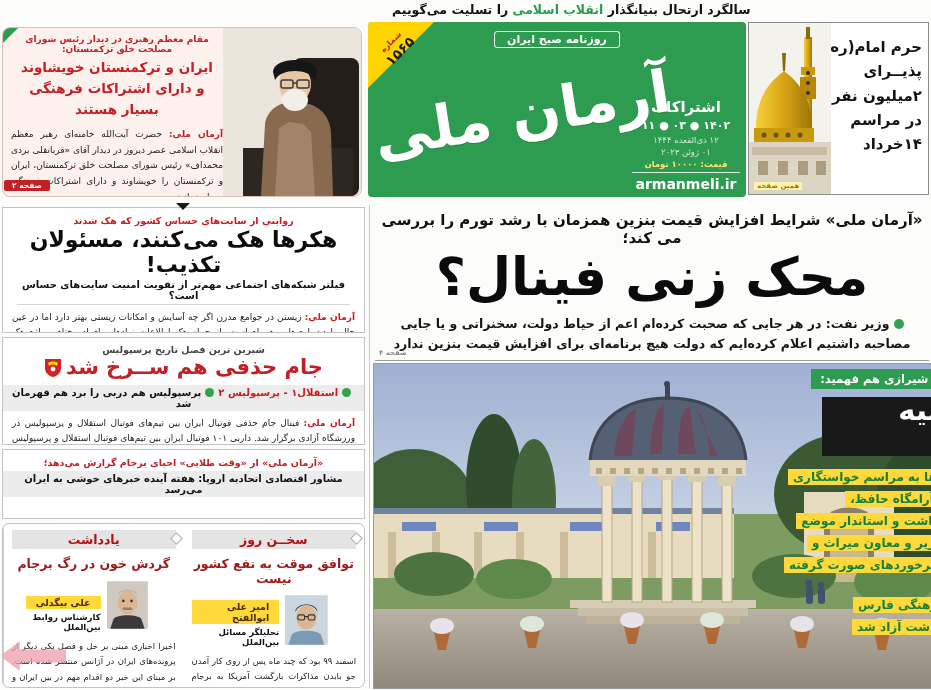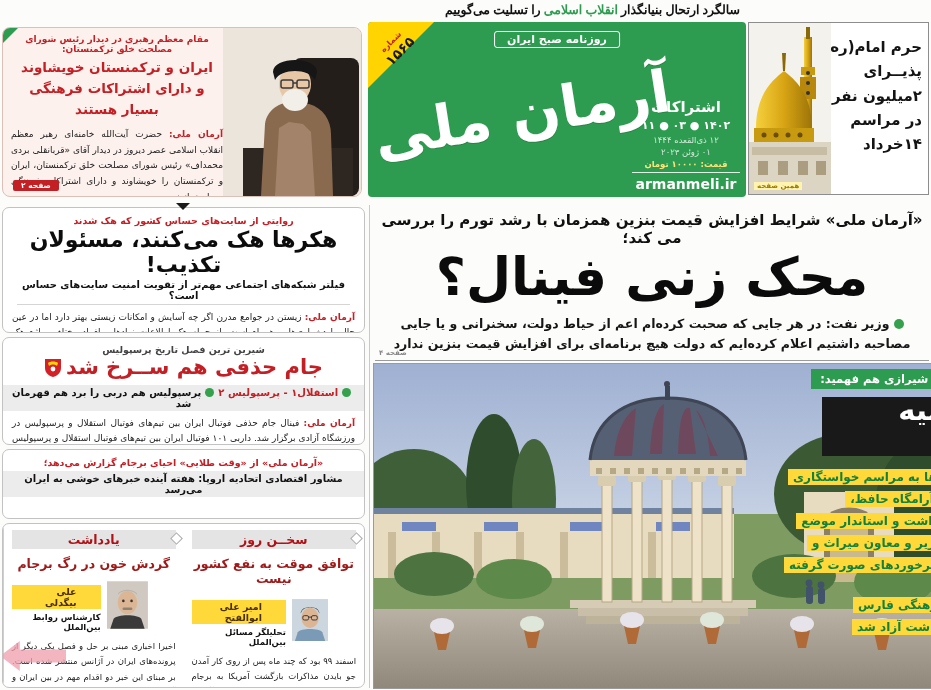--- a/index.html
+++ b/index.html
@@ -1,21 +1,21 @@
 <!DOCTYPE html>
 <html lang="fa" dir="rtl"><head>
 <meta charset="utf-8">
 <style>
   * { margin:0; padding:0; box-sizing:border-box; }
   html,body { background:#e9e9e5; }
   body { font-family:"DejaVu Sans", sans-serif; }
   #page { position:relative; width:931px; height:690px; background:#fcfcfa; margin:0 auto; overflow:hidden; direction:rtl; }
 
   
-  .condolence { position:absolute; left:376px; top:2px; width:364px; text-align:right; font-size:12.5px; font-weight:bold; color:#111;font-family:Liberation Serif, serif; }
+  .condolence { position:absolute; left:392px; top:2px; width:364px; text-align:left; font-size:12.5px; font-weight:bold; color:#111; }
   .condolence .green { color:#2d9c50; }
 
   
   .masthead { position:absolute; left:368px; top:22px; width:378px; height:175px; background:#2d9c50; border-radius:4px; overflow:hidden; }
   .issue-tri { position:absolute; left:0; top:0; width:0; height:0; border-top:66px solid #ffd400; border-right:66px solid transparent; }
   .issue-txt { position:absolute; left:-2px; top:14px; width:62px; text-align:center; transform:rotate(-45deg); line-height:1.1; }
   .issue-txt .lbl { display:block; font-size:8px; font-weight:bold; color:#c32026; }
   .issue-txt .num { display:block; font-size:14px; font-weight:bold; color:#1a1a1a; }
   .tagline { position:absolute; top:9px; left:50%; transform:translateX(-50%); border:1px solid #fff; border-radius:3px; padding:1px 12px; color:#fff; font-size:11px; font-weight:bold; white-space:nowrap; }
   .logo { position:absolute; left:4px; top:58px; width:300px; text-align:center; transform:rotate(-9deg); color:#fff; font-size:58px; font-weight:bold; white-space:nowrap; text-shadow:0 1px 0 rgba(0,0,0,.15); }
@@ -35,35 +35,35 @@
 
   
   .leader { position:absolute; left:2px; top:27px; width:360px; height:170px; background:#fcf1ed; border:1px solid #dcc0b8; border-radius:8px; overflow:hidden; }
   .leader .fold { position:absolute; left:0; top:0; width:0; height:0; border-top:15px solid #2d9c50; border-right:15px solid transparent; }
   .leader-photo { position:absolute; right:0; top:0; width:138px; height:100%; }
   .leader-content { position:absolute; right:138px; left:8px; top:6px; bottom:6px; text-align:center; }
   .leader-kicker { font-size:9px; font-weight:bold; color:#c32026; margin-bottom:3px; }
   .leader-head { font-size:13.5px; font-weight:bold; color:#c32026; line-height:1.55; }
   .leader-body { margin-top:7px; font-size:9px; line-height:1.75; text-align:justify; color:#222; }
   .lead-red { color:#c32026; font-weight:bold; }
-  .page-tag { position:absolute; left:10px; bottom:5px; background:#c32026; color:#fff; font-size:7.5px; font-weight:bold; padding:1px 8px; border-radius:2px; }
+  .page-tag { position:absolute; left:1px; bottom:5px; background:#c32026; color:#fff; font-size:7.5px; font-weight:bold; padding:1px 8px; border-radius:2px; }
 
   
   .vdiv { position:absolute; left:369px; top:205px; width:1px; height:483px; background:#c9c9c9; }
 
   
   .benzine { position:absolute; left:375px; top:203px; width:554px; height:158px; text-align:center; border-bottom:1px solid #9a9a9a; }
   .benzine-kicker { margin-top:8px; font-size:15px; font-weight:bold; color:#101010; }
   .benzine-head { margin-top:2px; font-size:52px; font-weight:bold; color:#0b0b0b; line-height:1.1; }
   .benzine-bullet { width:94%; margin:8px auto 0; font-size:12.5px; font-weight:bold; color:#161616; line-height:1.6; }
   .gdot { display:inline-block; width:10px; height:10px; border-radius:50%; background:#35a14d; margin-left:4px; vertical-align:-1px; }
   .benzine-page { position:absolute; left:4px; bottom:3px; font-size:7px; color:#888; font-weight:bold; }
 
   
-  .sec { position:absolute; left:2px; width:363px; background:#fff; border:1px solid #c2c2c2; border-radius:7px; text-align:center; overflow:hidden; }
+  .sec { position:absolute; left:2px; width:363px; background:#fff; border:1px solid #c2c2c2; border-radius:0; text-align:center; overflow:hidden; }
   .sec .kicker-red { font-size:9.5px; font-weight:bold; color:#c32026; margin-top:7px; }
   .sec .body { font-size:9px; line-height:1.7; text-align:justify; color:#222; padding:0 9px; margin-top:5px; }
   .hackers { top:207px; height:126px; }
   .hackers-head { font-size:22px; font-weight:bold; color:#0c0c0c; margin-top:1px; }
   .hackers-sub { font-size:10px; font-weight:bold; color:#111; margin-top:2px; border-bottom:1px solid #d5d5d5; padding-bottom:3px; margin-left:14px; margin-right:14px; }
   .tri-marker { position:absolute; left:176px; top:203px; width:0; height:0; border-left:7px solid transparent; border-right:7px solid transparent; border-top:7px solid #1a1a1a; z-index:5; }
 
   .cup { top:337px; height:108px; }
   .cup-kicker { font-size:9.5px; font-weight:bold; color:#444; margin-top:6px; }
   .cup-head { font-size:21px; font-weight:bold; color:#c32026; margin-top:0; }
@@ -79,21 +79,21 @@
 
   
   .cols { position:absolute; left:2px; top:523px; width:363px; height:165px; background:#fff; border:1px solid #c2c2c2; border-radius:7px; display:flex; overflow:hidden; }
   .col { width:50%; padding:6px 8px 0; position:relative; text-align:center; }
   .col.first { border-left:1px solid #cfcfcf; }
   .col-header { position:relative; background:#e4e4e4; color:#b01116; font-weight:bold; font-size:12.5px; padding:2px 0; }
   .col-header .diamond { position:absolute; right:-5px; top:4px; width:9px; height:9px; background:#fff; border:1px solid #aaa; transform:rotate(45deg); }
   .col-title { font-size:12.5px; font-weight:bold; color:#a01a1a; margin:7px 0 5px; }
   .author-row { display:flex; justify-content:flex-start; align-items:flex-end; gap:6px; direction:rtl; padding-right:28px; }
   .author-meta { text-align:right; padding-bottom:2px; }
-  .author-name { display:inline-block; background:#ffd83a; color:#4a3000; font-size:9.5px; font-weight:bold; padding:1px 24px; margin-bottom:3px; }
+  .author-name { display:inline-block; background:#ffd83a; color:#4a3000; font-size:9.5px; font-weight:bold; padding:1px 10px; margin-bottom:3px; }
   .author-role { font-size:8.5px; font-weight:bold; color:#111; }
   .col-body { font-size:8.5px; line-height:1.8; text-align:justify; color:#222; margin-top:5px; }
   .note-arrow { position:absolute; left:-4px; bottom:16px; width:66px; height:30px; background:#ef9dac; opacity:.75; clip-path:polygon(0 50%, 30% 0, 30% 28%, 100% 28%, 100% 72%, 30% 72%, 30% 100%); }
 
   
   .hafez { position:absolute; left:373px; top:363px; width:672px; height:326px; border:1px solid #9a9a9a; overflow:hidden; }
   .hafez svg.scene { position:absolute; left:0; top:0; }
   .hafez-kicker { position:absolute; right:3px; top:5px; background:#2d9c50; color:#fff; font-size:11.5px; font-weight:bold; padding:3px 9px; white-space:nowrap; }
   .hafez-head { position:absolute; right:0; top:33px; width:222px; height:59px; background:#191919; color:#fff; display:flex; align-items:center; justify-content:center; font-size:29px; font-weight:bold; }
   .hl-lines { position:absolute; right:5px; top:102px; text-align:right; }

